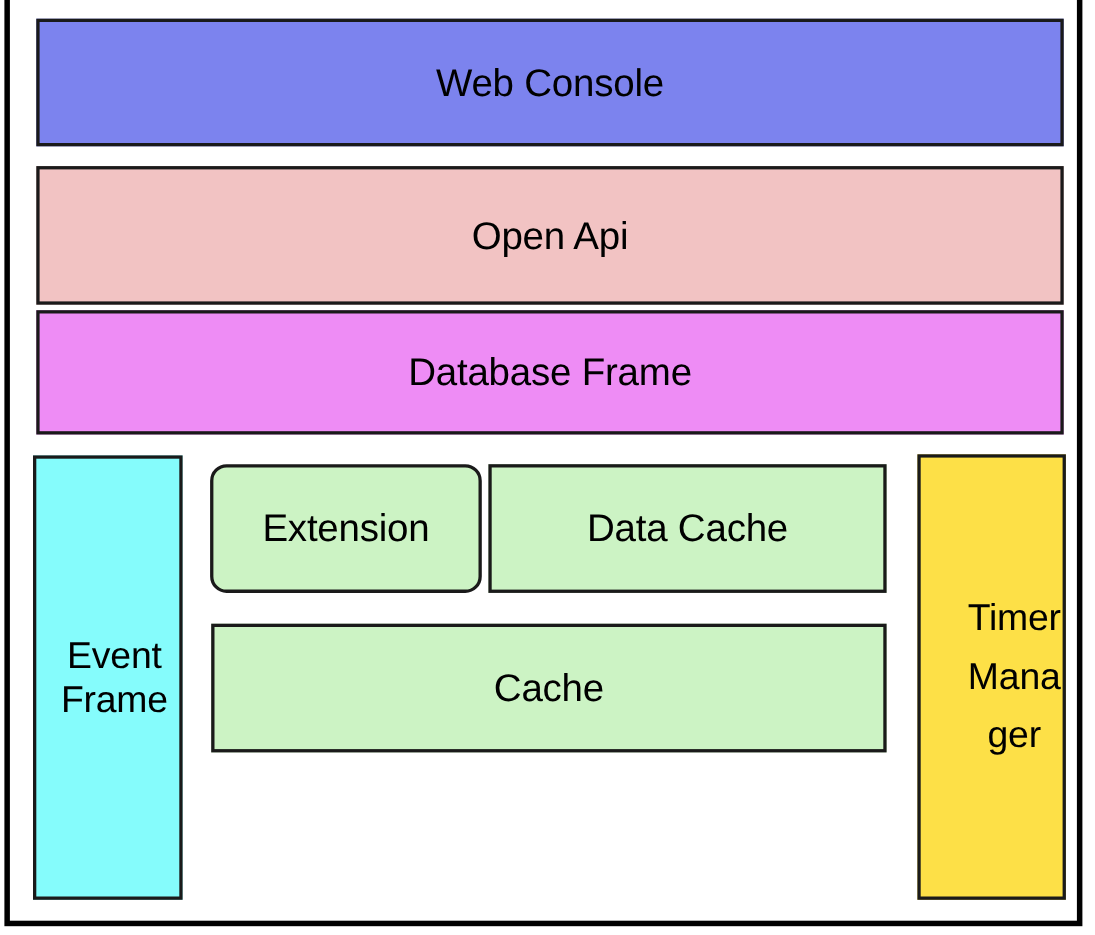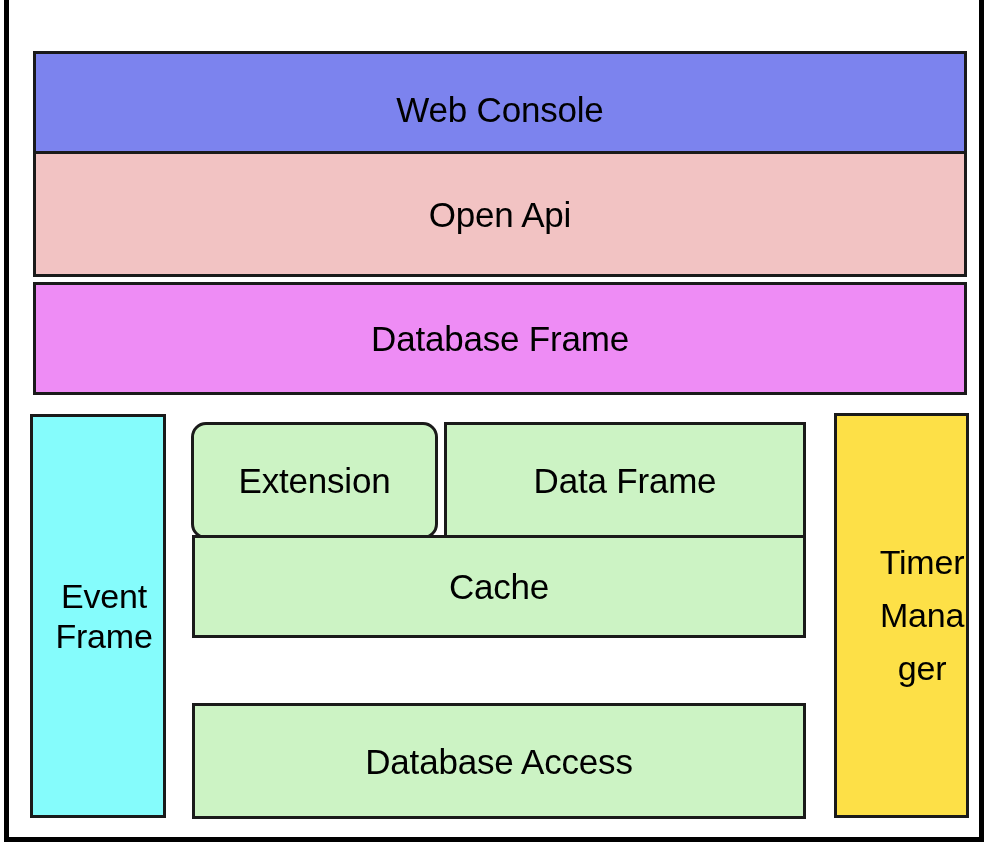--- a/index.html
+++ b/index.html
@@ -53,21 +53,21 @@
 
   .block .block-label {
     display: block;
     width: 100%;
     text-align: center;
   }
 
   
   .block-web-console {
     left: 33px;  top: 17px;
-    width: 934px; height: 116px; margin-top: 34px;
+    width: 934px; height: 116px;
   }
   .block-open-api {
     left: 33px;  top: 151px;
     width: 934px; height: 126px;
   }
   .block-processor-frame {
     left: 33px;  top: 282px;
     width: 934px; height: 113px;
   }
   .block-event-frame {
@@ -85,22 +85,22 @@
   }
   .block-extension {
     left: 191px; top: 422px;
     width: 247px; height: 117px;
   }
   .block-data-model {
     left: 444px; top: 422px;
     width: 362px; height: 117px;
   }
   .block-cache {
-    left: 192px; top: 535px;
-    width: 614px; height: 103px;
+    left: 192px; top: 567px;
+    width: 614px; height: 117px;
   }
   .block-database-access {
     left: 192px; top: 703px;
     width: 614px; height: 116px;
   }
 </style>
 </head>
 <body>
 
 <div id="diagram-canvas">
@@ -128,24 +128,21 @@
     <span class="block-label">Timer
 Mana
 ger</span>
   </div>
 
   <div class="block block-extension" style="background:#CCF3C4;border-radius:15px;">
     <span class="block-label">Extension</span>
   </div>
 
   <div class="block block-data-model" style="background:#CCF3C4;">
-    <span class="block-label">Data Frame</span>
+    <span class="block-label">Data Cache</span>
   </div>
 
   <div class="block block-cache" style="background:#CCF3C4;">
     <span class="block-label">Cache</span>
   </div>
 
-  <div class="block block-database-access" style="background:#CCF3C4;">
-    <span class="block-label">Database Access</span>
-  </div>
 
 </div>
 
 </body></html>

